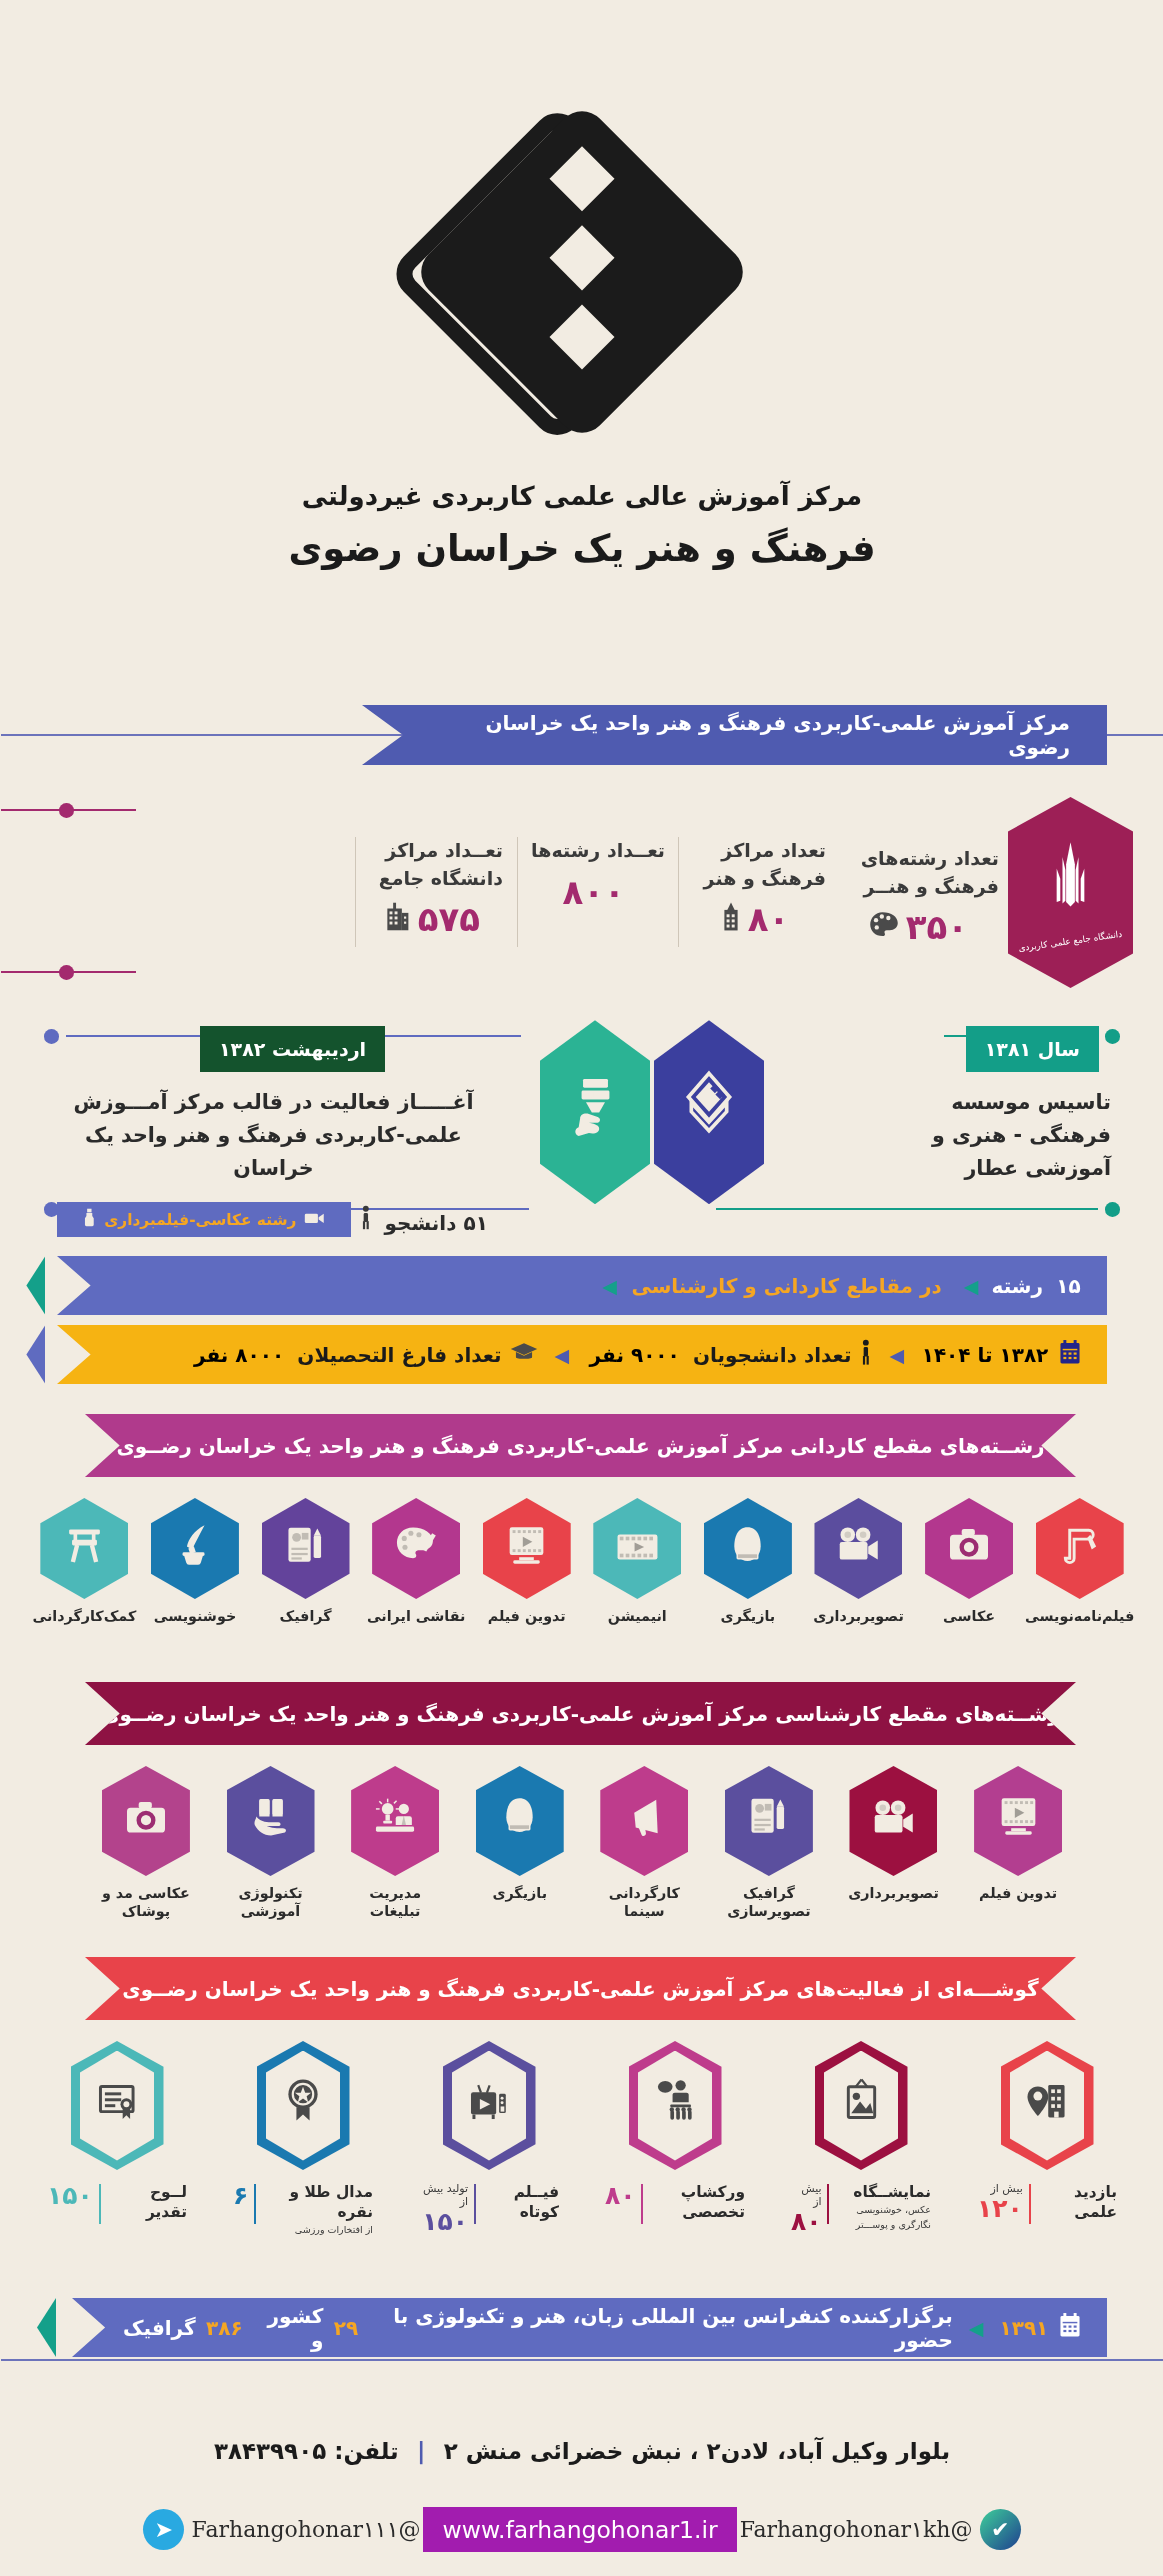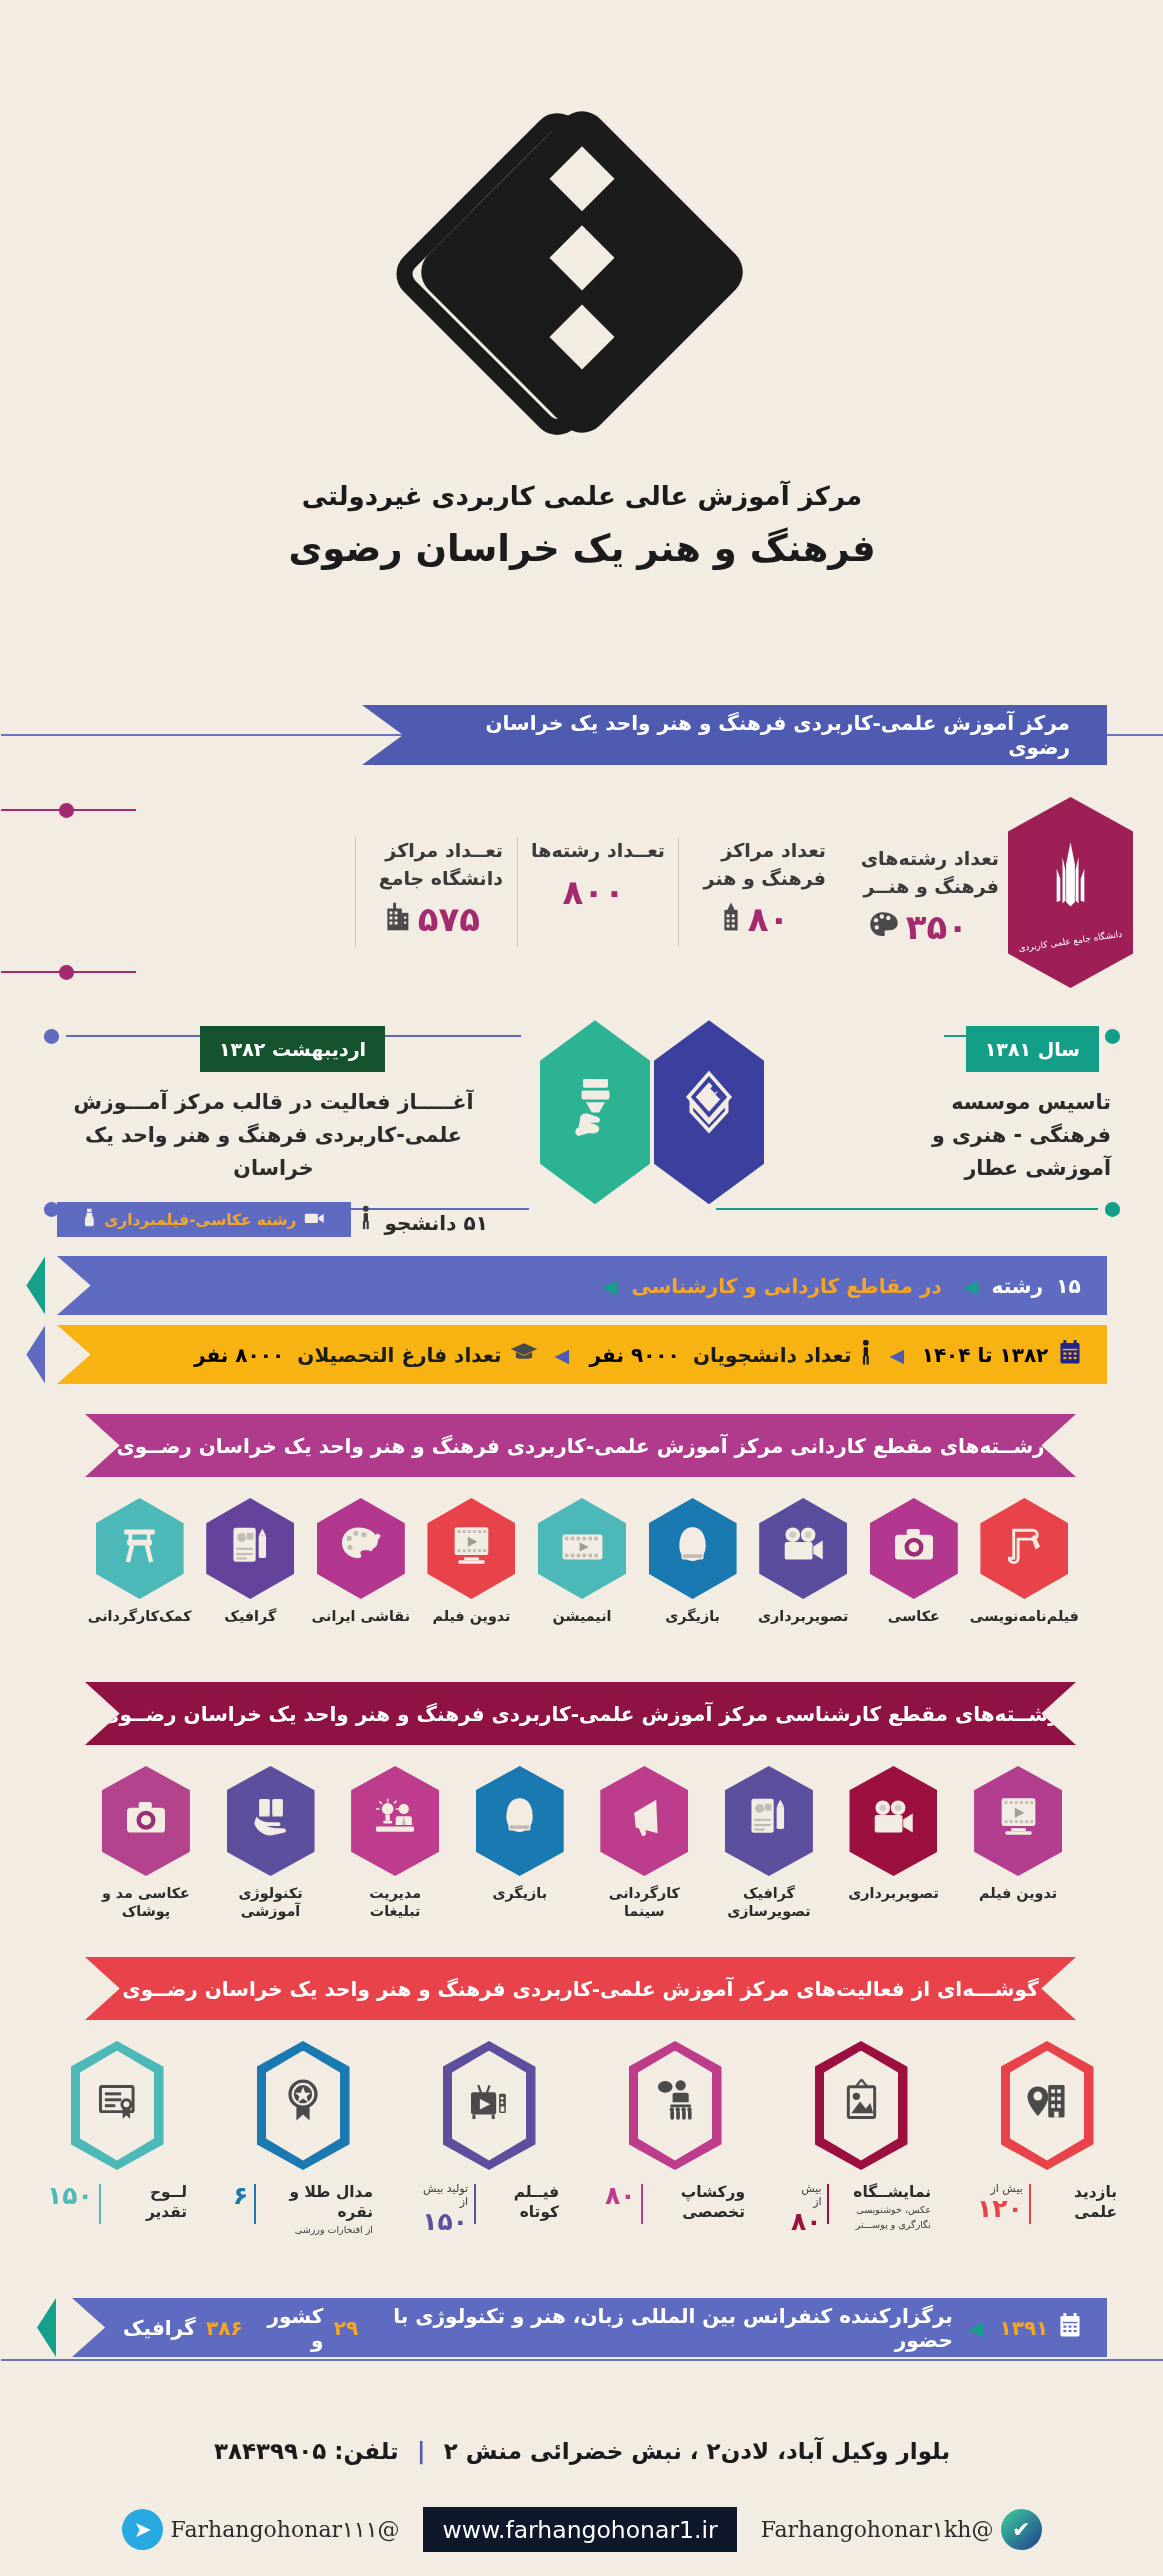--- a/index.html
+++ b/index.html
@@ -169,22 +169,22 @@
   
   .footer-addr {
     position:absolute; top:2438px; width:100%; text-align:center;
     font-size:23px; font-weight:bold; color:#1b1b1b;
   }
   .footer-addr .divider { color:#4f5bb0; margin:0 10.3px; }
   .footer-bar { position:absolute; top:2500px; width:100%; height:59px; display:flex; align-items:center; justify-content:center; }
   .fb-item { display:flex; align-items:center; gap:7.3px; }
   .fb-text { font-size:22px; color:#2b2b2b; font-family:"DejaVu Serif", serif; }
   .fb-url {
-    background:#0f172a; color:#fff; font-size:23.5px; padding:8.8px 19px;
-    font-family:"DejaVu Sans", sans-serif; margin:0 24px;
+    background:#a21caf; color:#fff; font-size:23.5px; padding:8.8px 19px;
+    font-family:"DejaVu Sans", sans-serif; margin:0 3px;
   }
   .circ { width:41px; height:41px; border-radius:50%; display:flex; align-items:center; justify-content:center; color:#fff; font-size:22px; }
   .circ-tg { background:#29a9e1; }
   .circ-bl { background:linear-gradient(135deg,#3ecf9a,#1f3f8f); }
 </style>
 </head>
 <body>
 
 <div class="page">
 
@@ -584,20 +584,31 @@
                 <rect x="10" y="39" width="22" height="3"></rect>
                 <rect x="10" y="45" width="14" height="3"></rect>
                 <circle cx="17" cy="18" r="6"></circle>
                 <rect x="24" y="12" width="9" height="9"></rect>
               </g>
             </svg></span>
      </div>
      <div class="hexlabel">گرافیک</div>
       </div>
       <div class="hexcell">
+        <div class="hex" style="background:#1a79b0">
+       <span class="ic"><svg width="40" height="44" viewBox="0 0 54 60">
+              <path d="M40 3 C26 10 18 22 16 32 l7 4 C28 26 34 14 40 3z" fill="#f2ece2"></path>
+              <rect x="19" y="33" width="8" height="8" transform="rotate(-20 23 37)" fill="#f2ece2"></rect>
+              <path d="M12 44 h26 l-3 10 a4 4 0 0 1-4 3 H19 a4 4 0 0 1-4-3 z" fill="#f2ece2"></path>
+              <rect x="10" y="40" width="30" height="5" rx="2" fill="#f2ece2"></rect>
+            </svg></span>
+     </div>
+     <div class="hexlabel">خوشنویسی</div>
+      </div>
+      <div class="hexcell">
         <div class="hex" style="background:#4cb8b8">
        <span class="ic"><svg width="43" height="41" viewBox="0 0 58 56">
               <g fill="#f2ece2">
                 <rect x="8" y="6" width="42" height="7" rx="2"></rect>
                 <rect x="12" y="20" width="34" height="8" rx="2"></rect>
                 <rect x="14" y="10" width="5" height="14"></rect>
                 <rect x="39" y="10" width="5" height="14"></rect>
                 <rect x="13" y="27" width="6" height="24" transform="rotate(14 16 39)"></rect>
                 <rect x="39" y="27" width="6" height="24" transform="rotate(-14 42 39)"></rect>
               </g>

